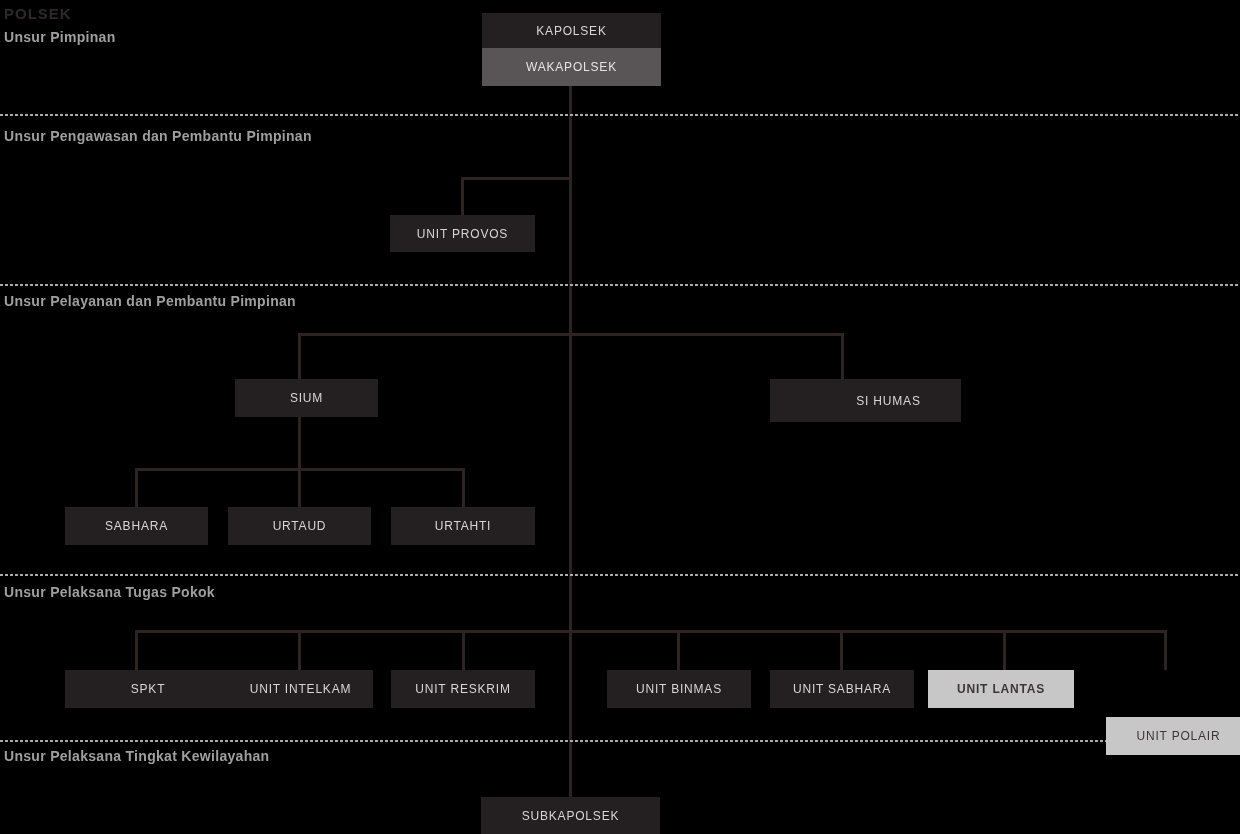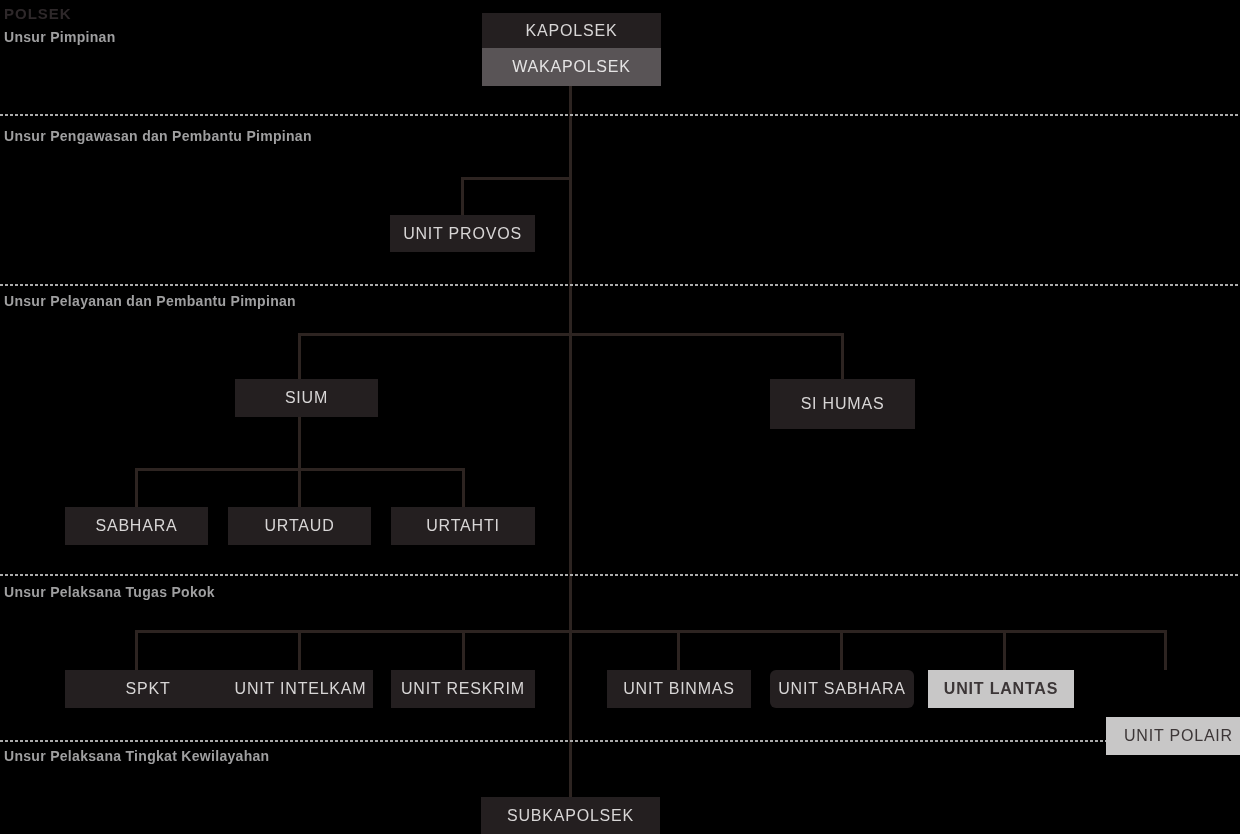--- a/index.html
+++ b/index.html
@@ -19,21 +19,21 @@
     color:var(--section_label,#9f9fa0);
   }
   .divider{
     position:absolute;left:0;width:1240px;height:2px;
     background:repeating-linear-gradient(to right,
       var(--divider,#ababab) 0 3px, transparent 3px 5px);
   }
   .line{position:absolute;background:var(--connector,#2d2421);}
   .node{
     position:absolute;display:flex;align-items:center;justify-content:center;
-    font-size:16px;letter-spacing:.8px;text-align:center;
+    font-size:12px;letter-spacing:.8px;text-align:center;
     background:var(--node_dark,#241f20);color:var(--node_dark_text,#d8d6d6);
   }
   .node.grey{background:var(--node_grey,#595456);color:#e5e4e4;}
   .node.light{background:var(--node_light,#c8c7c7);color:var(--node_light_text,#3c3637);}
 </style>
 </head>
 <body>
 
 <div class="stage" style="--background: #000000; --node_dark: #241f20; --node_grey: #595456; --node_light: #c8c7c7; --node_dark_text: #d8d6d6; --node_light_text: #3c3637; --connector: #2d2421; --divider: #ababab; --section_label: #9f9fa0; --title_text: #2e282a;">
 
@@ -71,29 +71,29 @@
   <div class="section-label" style="top:293px;">Unsur Pelayanan dan Pembantu Pimpinan</div>
   <div class="section-label" style="top:584px;">Unsur Pelaksana Tugas Pokok</div>
   <div class="section-label" style="top:748px;">Unsur Pelaksana Tingkat Kewilayahan</div>
 
   <div class="node" style="left:482px;top:13px;width:179px;height:35px;">KAPOLSEK</div>
   <div class="node grey" style="left:482px;top:48px;width:179px;height:38px;">WAKAPOLSEK</div>
 
   <div class="node" style="left:390px;top:215px;width:145px;height:37px;">UNIT PROVOS</div>
 
   <div class="node" style="left:228px;top:379px;width:143px;height:38px;margin-left:7px;">SIUM</div>
-  <div class="node" style="left:770px;top:379px;width:145px;height:50px;">SI HUMAS</div>
+  <div class="node" style="left:770px;top:379px;width:145px;height:43px;padding-left:46px;">SI HUMAS</div>
 
   <div class="node" style="left:65px;top:507px;width:143px;height:38px;">SABHARA</div>
   <div class="node" style="left:228px;top:507px;width:143px;height:38px;">URTAUD</div>
   <div class="node" style="left:391px;top:507px;width:144px;height:38px;">URTAHTI</div>
 
   <div class="node" style="left:65px;top:670px;width:166px;height:38px;">SPKT</div>
   <div class="node" style="left:228px;top:670px;width:145px;height:38px;">UNIT INTELKAM</div>
   <div class="node" style="left:391px;top:670px;width:144px;height:38px;">UNIT RESKRIM</div>
   <div class="node" style="left:607px;top:670px;width:144px;height:38px;">UNIT BINMAS</div>
-  <div class="node" style="left:770px;top:670px;width:144px;height:38px;border-radius:6px;">UNIT SABHARA</div>
+  <div class="node" style="left:770px;top:670px;width:144px;height:38px;">UNIT SABHARA</div>
   <div class="node light" style="left:928px;top:670px;width:146px;height:38px;font-weight:bold;">UNIT LANTAS</div>
   <div class="node light" style="left:1106px;top:670px;width:145px;height:38px;margin-top:47px;">UNIT POLAIR</div>
 
   <div class="node" style="left:481px;top:797px;width:179px;height:37px;">SUBKAPOLSEK</div>
 
 </div>
 
 </body></html>

